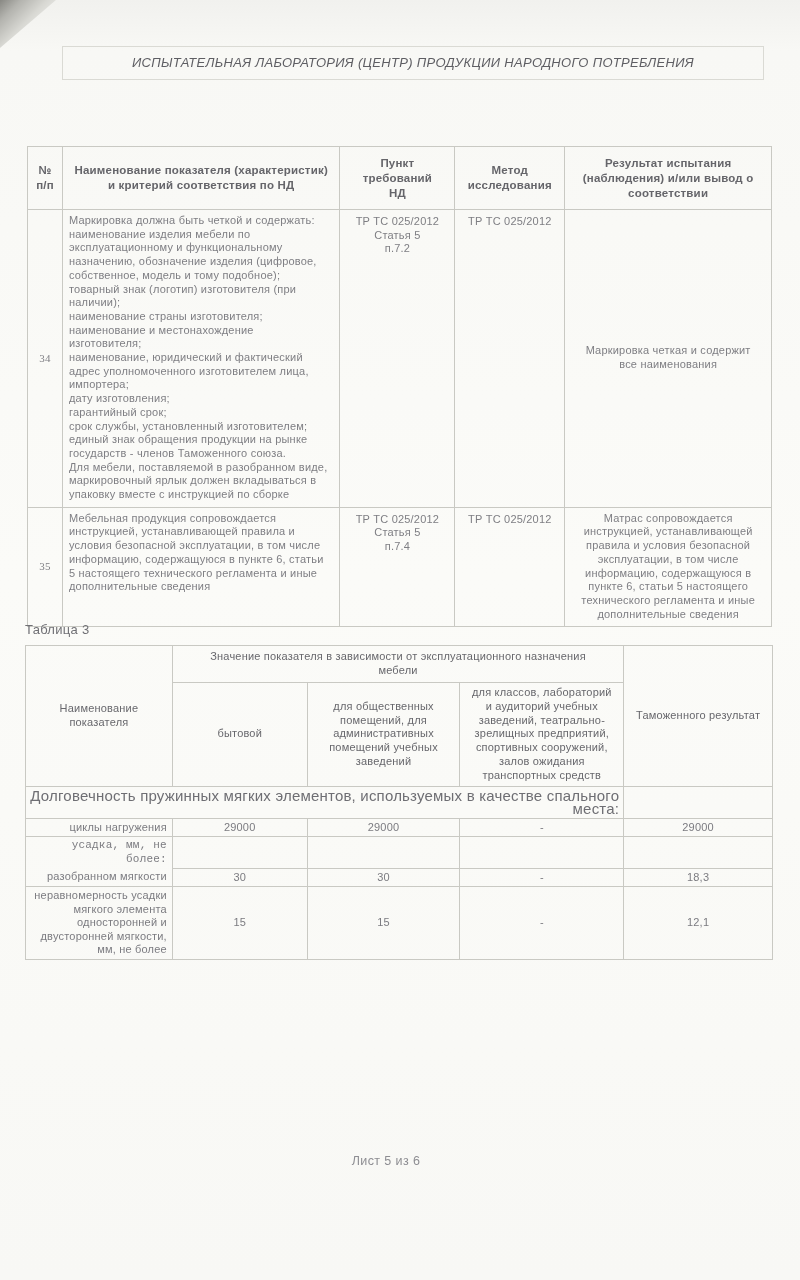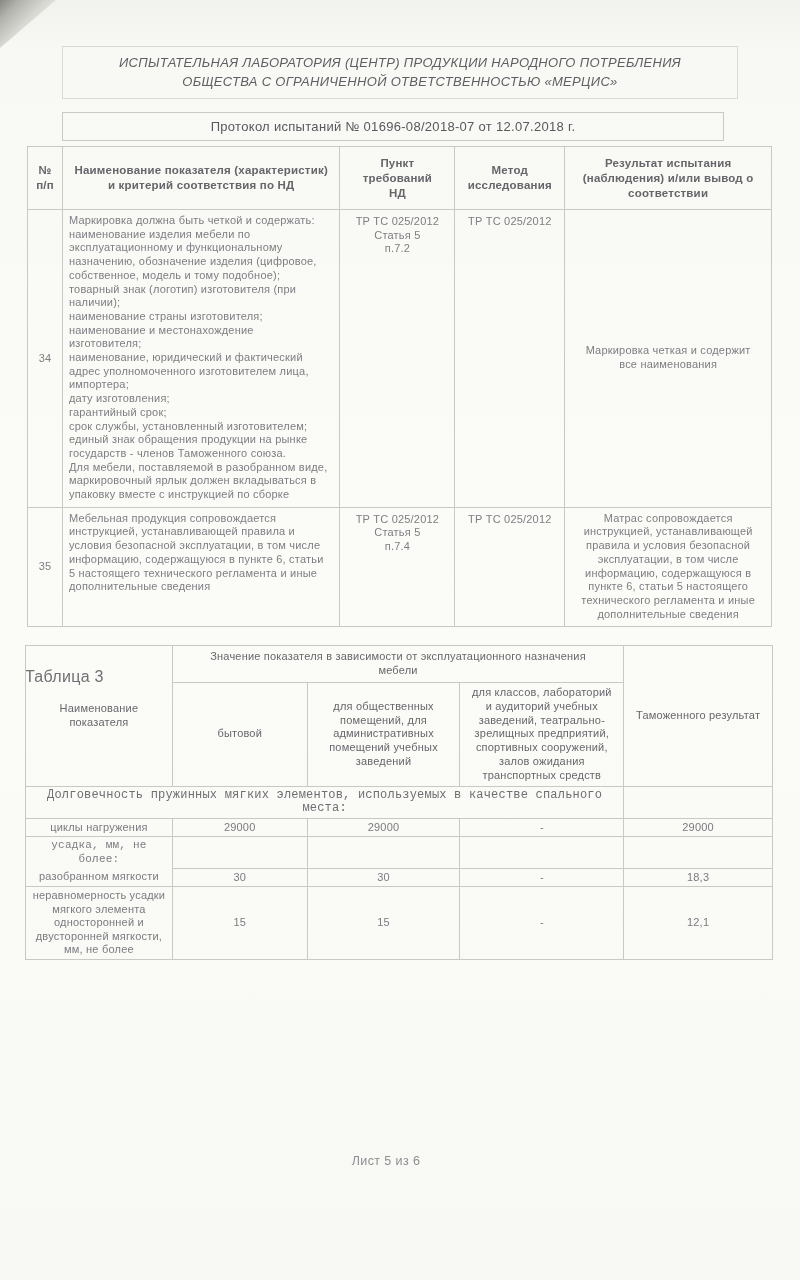--- a/index.html
+++ b/index.html
@@ -15,21 +15,21 @@
   }
   .fold{
     position:absolute;top:0;left:0;width:56px;height:48px;
     clip-path:polygon(0 0,100% 0,0 100%);
     background:linear-gradient(135deg,#888883 0%,#b3b3ae 20%,#d8d8d3 46%,#ededea 68%,#f6f6f3 100%);
   }
   
   .org-box{
     position:absolute;left:62px;top:46px;width:660px;
     border:1px solid #dadad4;
-    padding:6px 7px 7px;text-align:center;
+    padding:6px 20px 7px;text-align:center;
     font-style:italic;font-size:13px;line-height:19px;
     color:#5e5e63;letter-spacing:.3px;
   }
   .org-box .caps{text-transform:none;}
   .protocol-box{
     position:absolute;left:62px;top:112px;width:660px;height:27px;
     border:1px solid #c9c9c3;
     display:flex;align-items:center;justify-content:center;
     font-size:13px;color:#58585d;letter-spacing:.3px;
   }
@@ -44,75 +44,71 @@
   }
   .results th{
     font-weight:bold;font-size:11.5px;line-height:15px;color:#65656a;
     text-align:center;vertical-align:middle;padding:6px 4px;height:50px;
     letter-spacing:.2px;
   }
   .results td{
     font-size:11px;line-height:13.7px;color:#7e7e83;
     padding:4px 6px 5px;vertical-align:top;letter-spacing:.2px;
   }
-  .results td.num{text-align:center;vertical-align:middle;padding:2px;}
+  .results td.num{text-align:center;vertical-align:middle;padding:2px;font-family:Liberation Serif, serif;}
   .results td.name{text-align:left;}
   .results td.clause,.results td.method{text-align:center;padding-top:5px;}
   .results td.res-mid{text-align:center;vertical-align:middle;}
   .results td.res-top{text-align:center;vertical-align:top;}
   
   .t3-caption{
     position:absolute;left:25px;top:622px;
-    font-size:16px;color:#707075;letter-spacing:.3px;margin-top:46px;
+    font-size:13px;color:#707075;letter-spacing:.3px;
   }
   .t3{
     position:absolute;left:25px;top:645px;width:748px;
     font-size:11px;color:#7b7b80;
   }
   .t3 th,.t3 td{
     border:1px solid #c9c9c3;white-space:pre-line;letter-spacing:.2px;
   }
   .t3 th{
     font-weight:normal;font-size:11px;line-height:13.8px;color:#67676c;
     text-align:center;vertical-align:middle;padding:3px 4px;
   }
   .t3 th.span-head{height:30px;}
   .t3 td{
     font-size:11px;line-height:13.5px;padding:2px 5px;
   }
-  .t3 td.rowname{text-align:center;vertical-align:top;}
+  .t3 td.rowname{text-align:right;vertical-align:top;}
   .t3 td.val{text-align:center;vertical-align:middle;}
   .t3 td.section{
-    text-align:center;color:#6e6e73;font-size:12px;padding:2px 4px;font-family:Liberation Mono, monospace;
+    text-align:right;color:#6e6e73;font-size:15px;padding:2px 4px;
   }
   .t3 tr.merge-top td{border-bottom:none;font-family:Liberation Mono, monospace;}
   .t3 tr.merge-bottom td.rowname{border-top:none;}
   .t3 td.empty{height:13px;}
   
   .footer{
     position:absolute;top:1154px;left:0;width:800px;
     text-align:center;font-size:12.5px;color:#8d8d92;
     letter-spacing:.4px;transform:translateX(-14px);
   }
 </style>
 </head>
 <body>
 
 <div class="page">
 
   <div class="fold"></div>
 
   <div class="org-box">
     <div class="caps">ИСПЫТАТЕЛЬНАЯ ЛАБОРАТОРИЯ (ЦЕНТР) ПРОДУКЦИИ НАРОДНОГО ПОТРЕБЛЕНИЯ</div>
-    <div class="caps">ОБЩЕСТВА С ОГРАНИЧЕННОЙ ОТВЕТСТВЕННОСТЬЮ «МЕРЦИС»</div>
   </div>
 
-  <div class="protocol-box">
-    <span>Протокол испытаний № 01696-08/2018-07 от 12.07.2018 г.</span>
-  </div>
 
   <table class="results">
     <colgroup>
       <col style="width:35px">
         <col style="width:278px">
         <col style="width:115px">
       <col style="width:110px">
         <col style="width:207px">
     </colgroup>
     <tbody>

